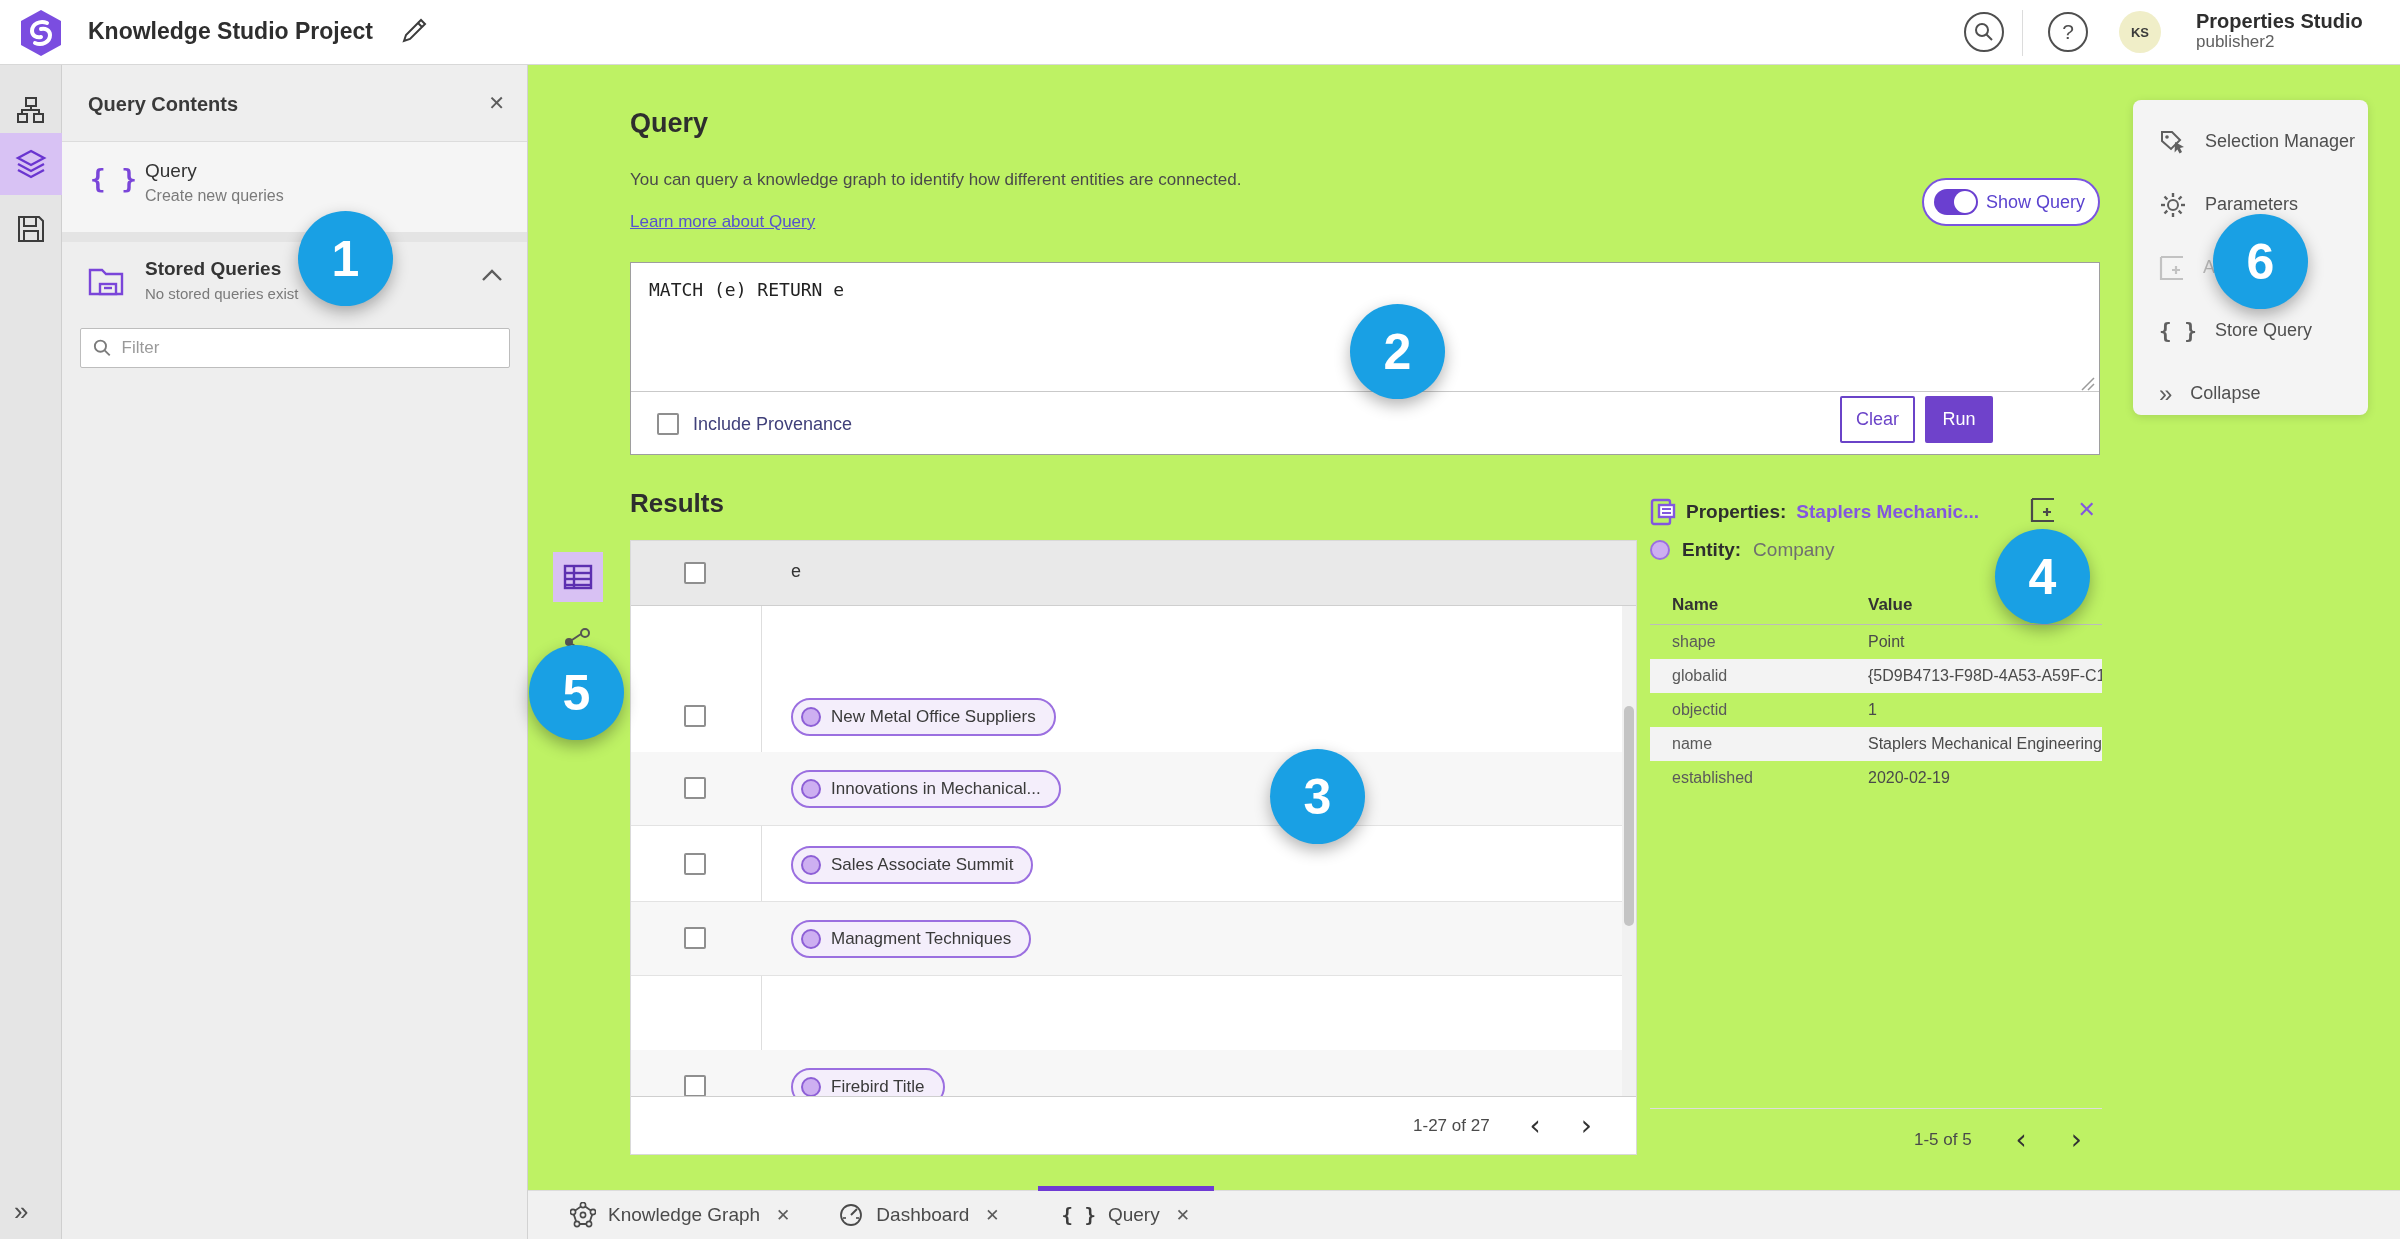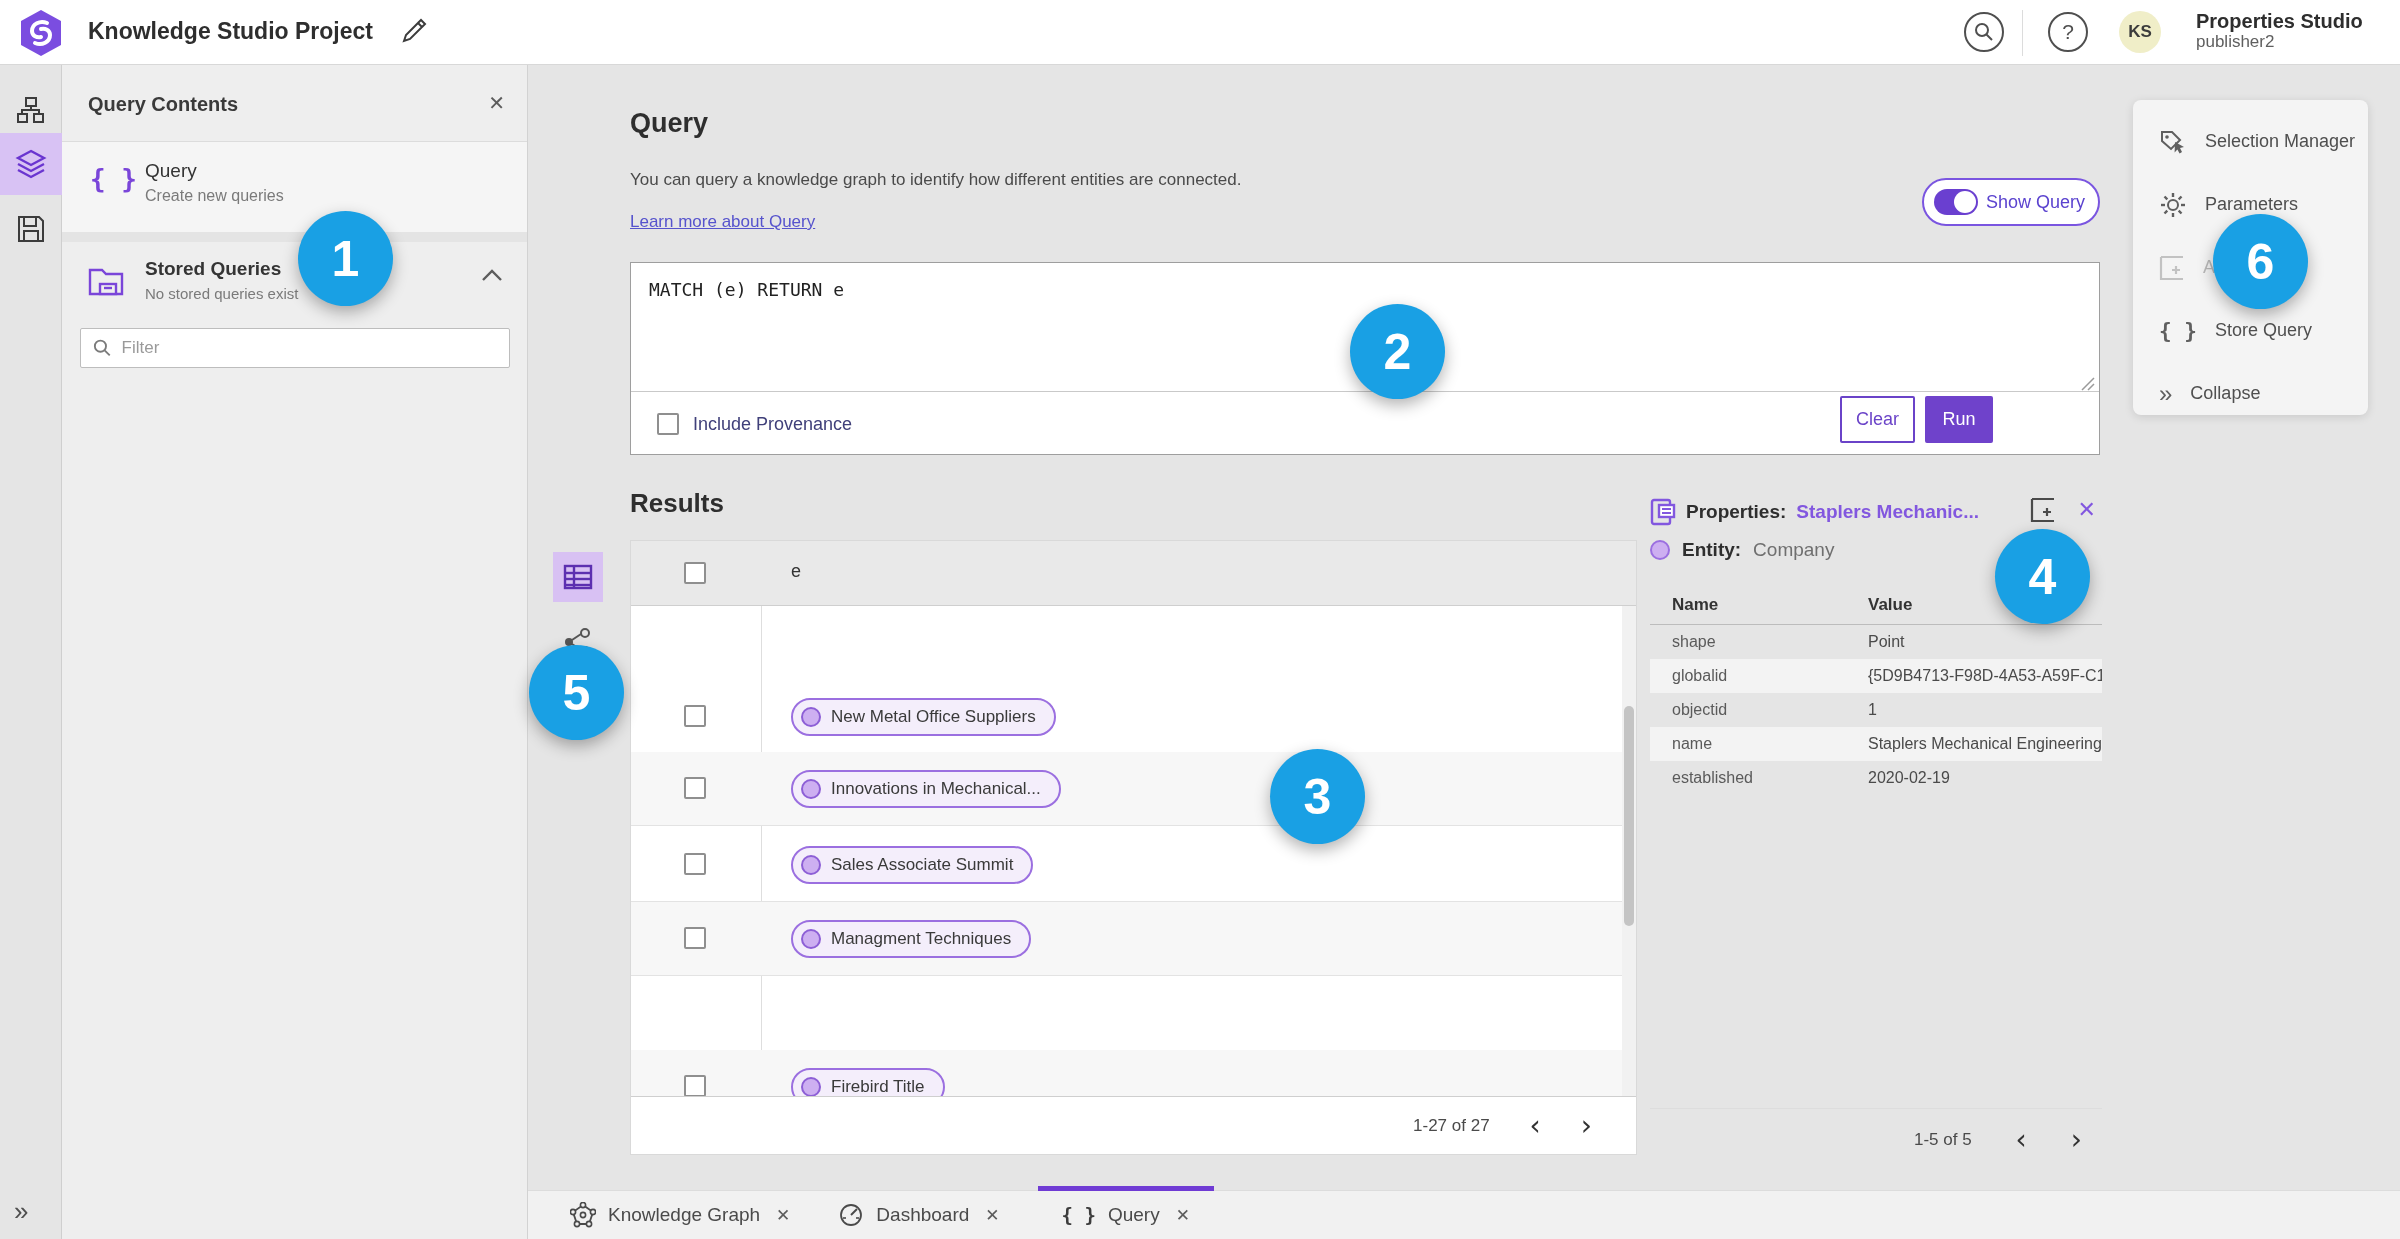--- a/index.html
+++ b/index.html
@@ -1,25 +1,25 @@
 <!DOCTYPE html>
 <html><head>
 <meta charset="utf-8">
 <style>
   * { margin:0; padding:0; box-sizing:border-box; }
   html,body { width:2400px; height:1239px; background:#fff; font-family:"Liberation Sans", sans-serif; color:#323232; }
-  #app { position:relative; width:2400px; height:1239px; overflow:hidden; background:#e5e5e5; }
+  #app { position:relative; width:2400px; height:1239px; overflow:hidden; background:#bef264; }
   .abs { position:absolute; }
 
   
   .topbar { left:0; top:0; width:2400px; height:65px; background:#fff; border-bottom:1px solid #d8d8d8; z-index:30; }
   .app-title { left:88px; top:18px; font-size:23px; font-weight:bold; color:#2e2e2e; }
   .icon-btn { display:flex; align-items:center; justify-content:center; cursor:pointer; }
   .circle-btn { width:40px; height:40px; border:2px solid #4f4f4f; border-radius:50%; }
-  .avatar { width:42px; height:42px; border-radius:50%; background:#f0eec8; display:flex; align-items:center; justify-content:center; font-size:17px; font-weight:bold; color:#3c3c3c; }
+  .avatar { width:42px; height:42px; border-radius:50%; background:#f0eec8; display:flex; align-items:center; justify-content:center; font-size:13px; font-weight:bold; color:#3c3c3c; }
   .user-name { font-size:20px; font-weight:bold; color:#2e2e2e; line-height:22px; }
   .user-role { font-size:17px; color:#5f5f5f; line-height:20px; }
   .v-divider { width:1px; background:#dcdcdc; }
 
   
   .rail { left:0; top:65px; width:62px; height:1174px; background:#e5e5e5; border-right:1px solid #cfcfcf; z-index:20; }
   .rail-btn { position:absolute; left:0; width:62px; height:62px; display:flex; align-items:center; justify-content:center; cursor:pointer; }
   .rail-btn.selected { background:#d8c2f4; }
 
   

